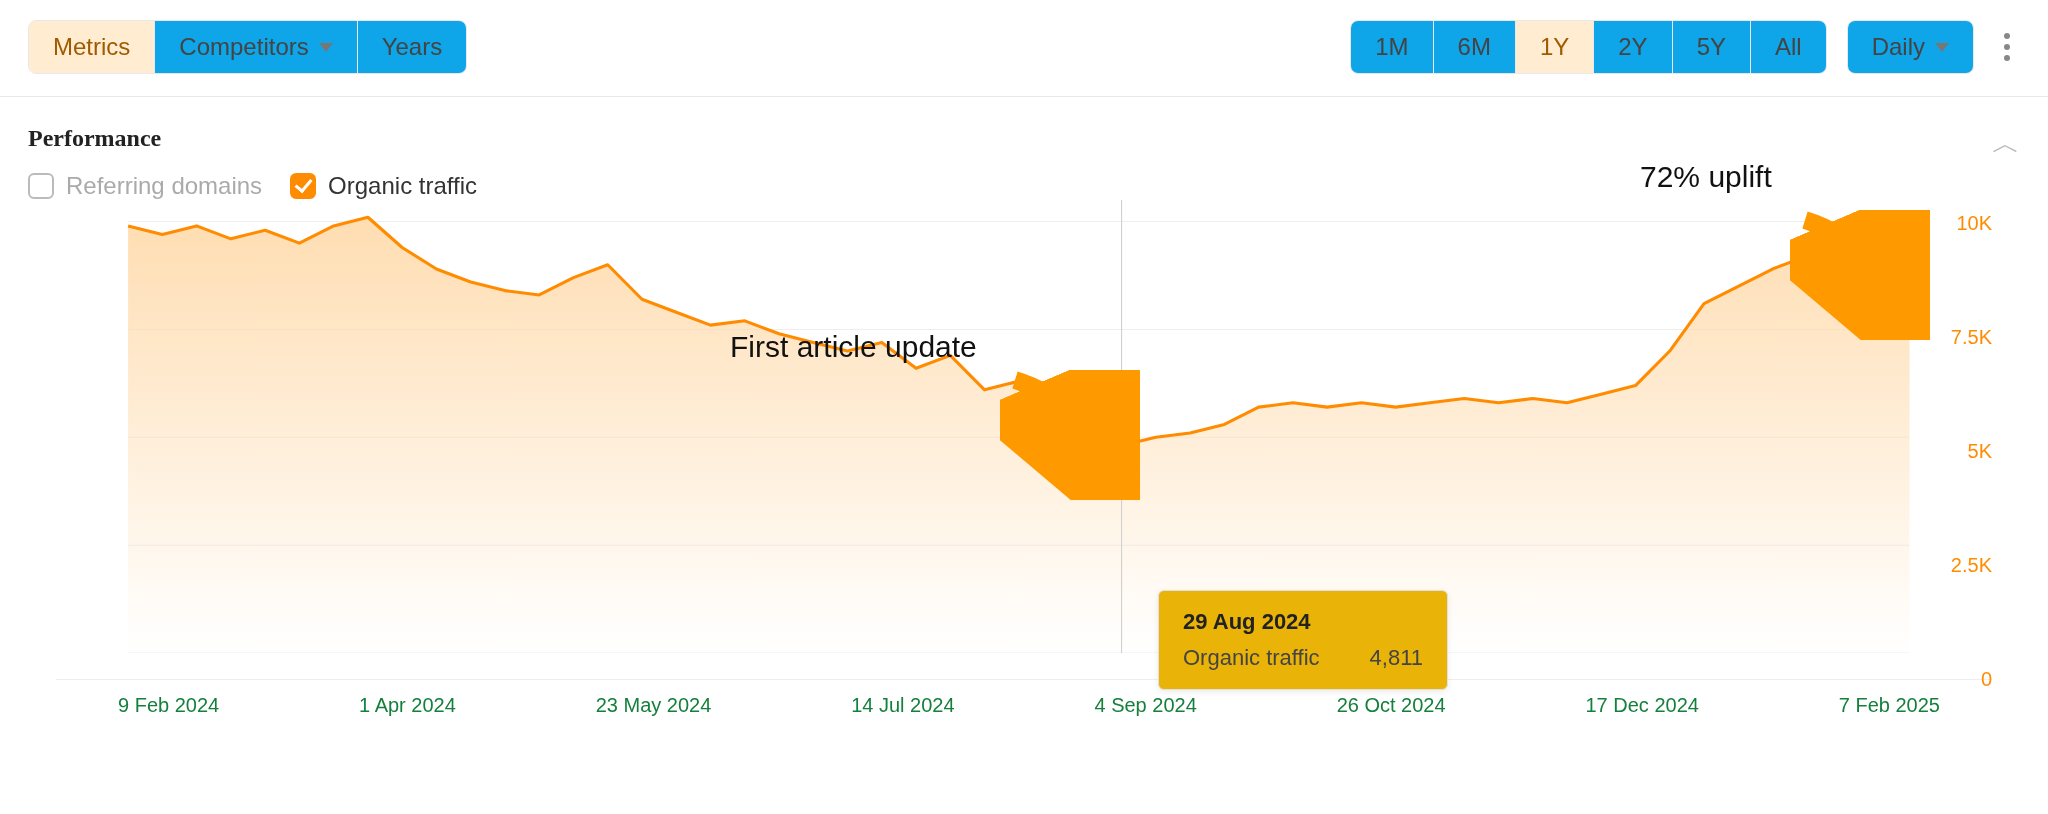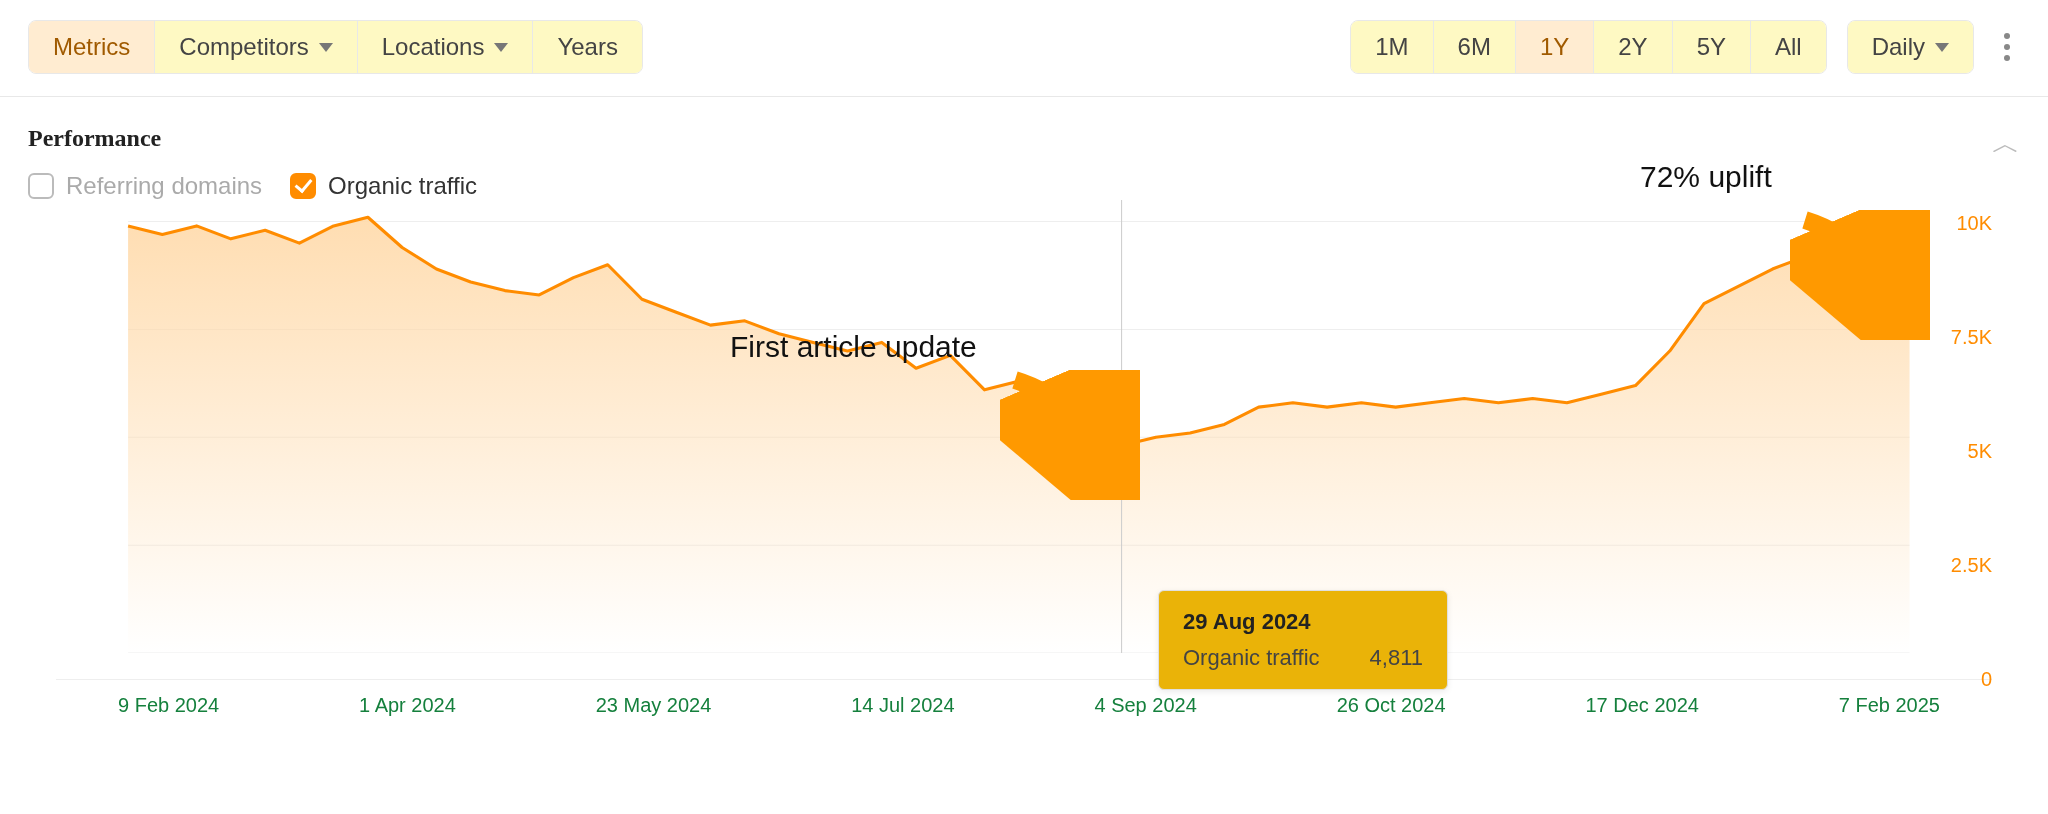--- a/index.html
+++ b/index.html
@@ -18,21 +18,21 @@
   html, body { margin:0; padding:0; background:var(--bg); font-family:var(--font); color:var(--text); }
   .wrap { width:2048px; height:722px; position:relative; }
 
   
   .toolbar {
     display:flex; align-items:center; justify-content:space-between;
     padding:20px 28px 22px 28px; border-bottom:1px solid var(--gray-1);
   }
   .seg-group { display:flex; border:1px solid var(--gray-1); border-radius:8px; overflow:hidden; }
   .seg-btn {
-    padding:12px 24px; font-size:24px; color:#444; background:#fef9c3;
+    padding:12px 24px; font-size:24px; color:#444; background:#0ea5e9;
     border:none; border-right:1px solid var(--gray-1); cursor:pointer;
     display:flex; align-items:center; gap:10px;
   }
   .seg-btn:last-child { border-right:none; }
   .seg-btn.active { background:var(--orange-light); color:#a05a00; font-weight:500; }
   .caret-down {
     width:0; height:0; border-left:7px solid transparent; border-right:7px solid transparent;
     border-top:9px solid #777;
   }
   .right-tools { display:flex; align-items:center; gap:20px; }
@@ -98,24 +98,20 @@
 <body>
 <div class="wrap">
 
 <div class="toolbar">
   <div class="seg-group" id="view-tabs">
         <button class="seg-btn active">
           <span>Metrics</span>
         </button>
         <button class="seg-btn">
           <span>Competitors</span>
-          <span class="caret-down"></span>
-        </button>
-        <button class="seg-btn">
-          <span>Locations</span>
           <span class="caret-down"></span>
         </button>
         <button class="seg-btn">
           <span>Years</span>
         </button>
       </div>
 
   <div class="right-tools">
     <div class="seg-group" id="range-tabs">
           <button class="seg-btn">1M</button>

